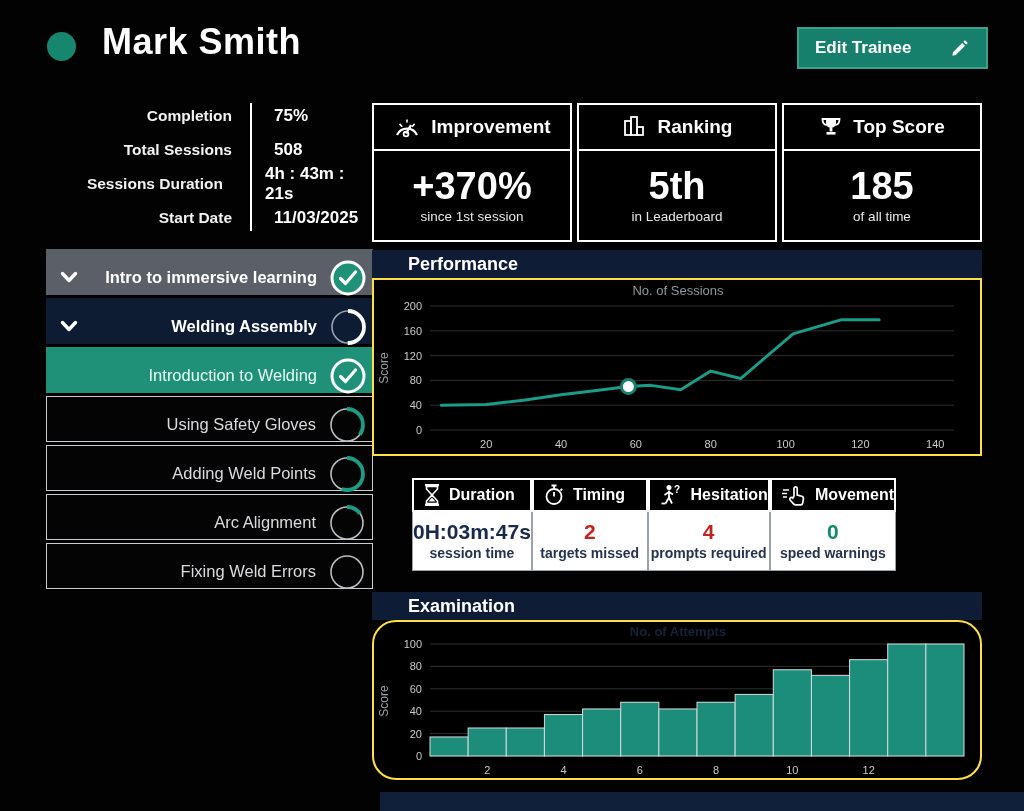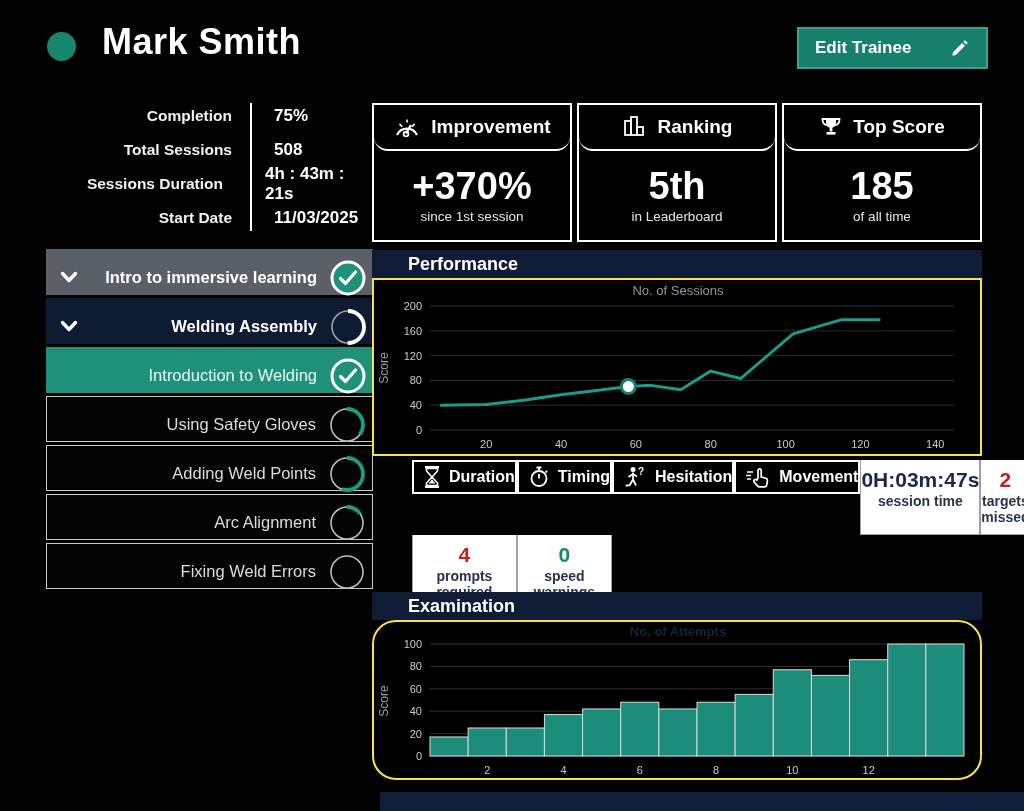--- a/index.html
+++ b/index.html
@@ -28,33 +28,33 @@
   .module.done{background:#5b5f68;} .module.done .m-label{font-weight:700;color:#fff;}
   .module.active{background:#0d1b33;} .module.active .m-label{font-weight:700;color:#fff;}
   .module.selected{background:#1e9178;} .module.selected .m-label{font-weight:400;color:#eafaf4;}
   .module.plain{background:#040404;border:1.5px solid #c9cdd2;} .module.plain .m-label{font-weight:400;color:#d9dbde;}
   .module .chev{width:26px;display:flex;align-items:center;}
 
   
   .cards{position:absolute;left:372px;top:103px;width:610px;height:139px;display:grid;grid-template-columns:1fr 1fr 1fr;gap:5px;}
   .card{border:2px solid #fff;background:#000;display:flex;flex-direction:column;}
   .card .c-head{height:46px;border-bottom:2px solid #fff;display:flex;align-items:center;justify-content:center;gap:10px;
-    font-size:19px;font-weight:800;color:#fff;border-radius:14px;}
+    font-size:19px;font-weight:800;color:#fff;}
   .card .c-body{flex:1;display:flex;flex-direction:column;align-items:center;justify-content:center;}
   .card .c-value{font-size:38px;font-weight:800;line-height:1.05;color:#fff;}
   .card .c-cap{font-size:13.5px;color:#e8e8e8;margin-top:2px;}
 
   .banner{position:absolute;left:372px;width:610px;height:28px;background:#0e1c36;display:flex;align-items:center;}
   .banner span{font-size:18px;font-weight:800;padding-left:36px;color:#fff;}
   .banner.perf{top:250px;} .banner.exam{top:592px;}
   .chart-box{position:absolute;left:372px;width:610px;background:#000;border:2px solid #fde047;}
   .chart-box.perf{top:278px;height:178px;} .chart-box.exam{top:620px;height:160px;border-radius:24px;}
 
   
-  .metrics{position:absolute;left:412px;top:460px;width:484px;display:grid;grid-template-columns:repeat(6,1fr);}
+  .metrics{position:absolute;left:412px;top:478px;width:484px;display:grid;grid-template-columns:repeat(4,1fr);}
   .metric-head{background:#000;border:2px solid #fff;height:34px;display:flex;align-items:center;gap:8px;padding-left:9px;
     font-size:16px;font-weight:700;color:#fff;}
   .metric-body{background:#fff;border:1px solid #9aa1a8;border-top:none;text-align:center;padding:7px 0 9px;}
   .metric-value{font-size:21px;font-weight:800;line-height:1.2;}
   .metric-cap{font-size:14px;font-weight:600;color:#25334d;margin-top:1px;}
   .metric-value.navy{color:#19294a;} .metric-value.red{color:#c3231c;} .metric-value.teal{color:#128a70;}
 
   .bottom-strip{position:absolute;left:380px;top:792px;width:644px;height:19px;background:#10203a;}
   svg{display:block;}
 </style>

